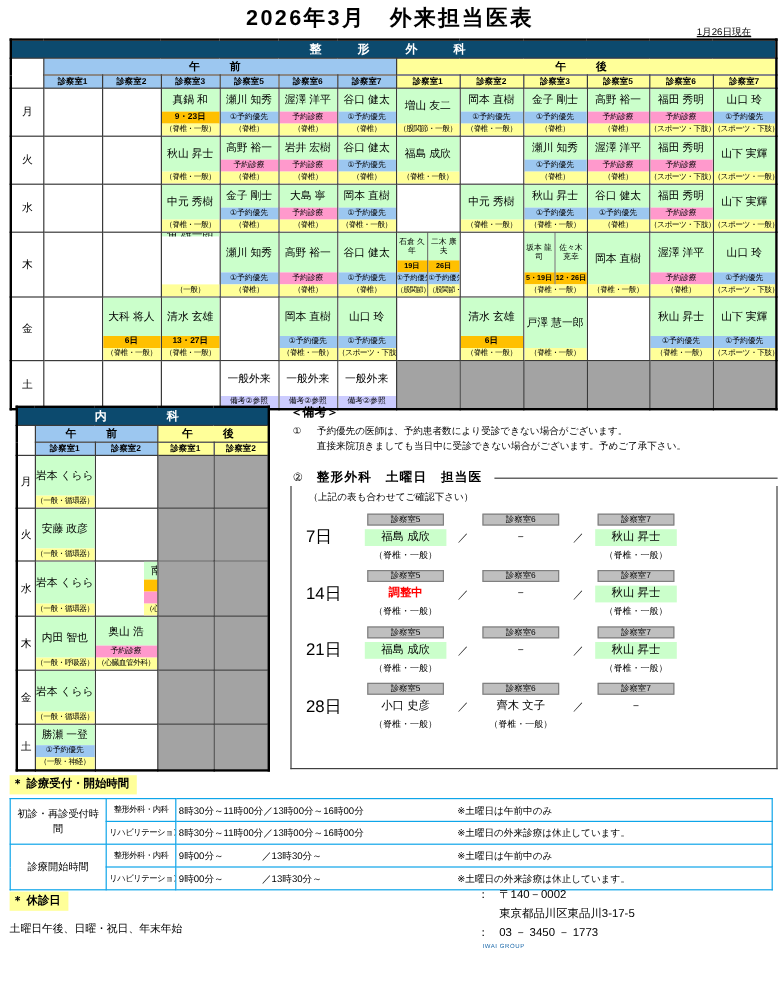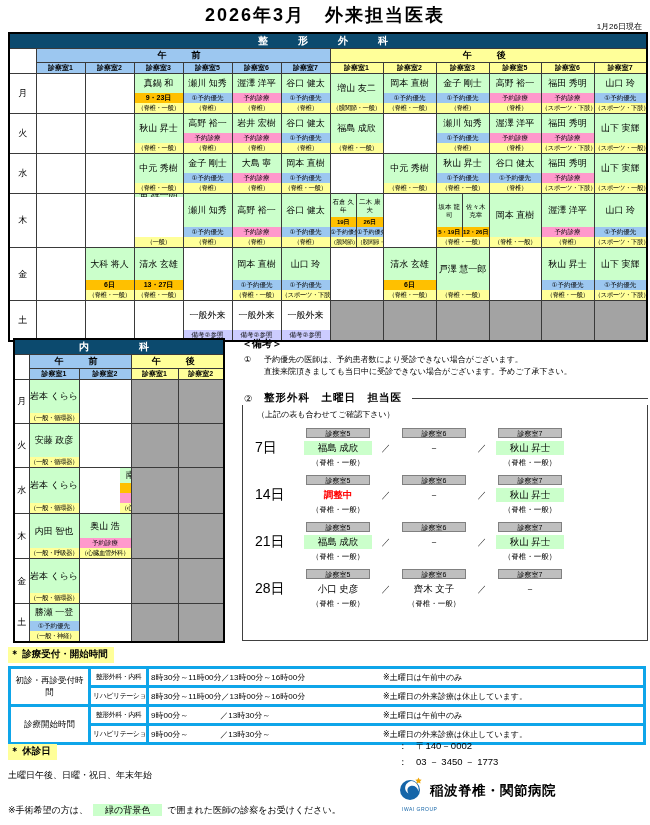--- a/index.html
+++ b/index.html
@@ -1,19 +1,19 @@
 <!DOCTYPE html>
 <html><head>
 <meta charset="utf-8">
 <style>
   *{margin:0;padding:0;box-sizing:border-box;}
   html,body{width:650px;height:825px;}
   body{position:relative;background:#fff;color:#000;font-family:"Liberation Sans","DejaVu Sans",sans-serif;}
   #title{position:absolute;top:3px;left:0;width:100%;text-align:center;font-size:18px;font-weight:bold;letter-spacing:2px;}
-  #asof{position:absolute;top:21px;right:8px;font-size:8px;}
+  #asof{position:absolute;top:21px;right:24px;font-size:8px;text-decoration:underline;}
 
   table.sched{border-collapse:collapse;table-layout:fixed;border:2px solid #000;}
   table.sched td{border:1px solid #3a3a3a;padding:0;overflow:hidden;vertical-align:middle;}
   td.bar{background:#0c4a6e;color:#fff;text-align:center;font-size:10px;font-weight:bold;letter-spacing:10px;}
   td.amh{background:#9CC7F0;text-align:center;font-size:9px;font-weight:bold;letter-spacing:8px;}
   td.pmh{background:#FFFF99;text-align:center;font-size:9px;font-weight:bold;letter-spacing:8px;}
   td.roomh{font-size:7px;font-weight:bold;text-align:center;white-space:nowrap;}
   td.roomh.am{background:#9CC7F0;}
   td.roomh.pm{background:#FFFF99;}
   td.day{text-align:center;font-size:9px;}
@@ -50,21 +50,21 @@
   .sat-date{font-size:14px;text-align:left;padding-right:10px;}
   .sat-nm{font-size:9.5px;text-align:center;height:14px;line-height:14px;margin:0 3px;white-space:nowrap;overflow:hidden;}
   .sat-nm.green{background:#CBFFCB;}
   .sat-nm.red{color:#FF0000;font-weight:bold;}
   .sat-slash{text-align:center;font-size:9px;}
   .sat-spec{font-size:7.5px;text-align:center;margin-top:1px;white-space:nowrap;}
 
   #hours{position:absolute;left:8px;top:643px;width:637px;}
   .hl-head{display:inline-block;background:#FFFF99;font-size:9.5px;font-weight:bold;padding:1px 6px 2px 2px;}
   #hours-table{border-collapse:collapse;table-layout:fixed;width:635px;margin-top:3px;border:1.5px solid #404040;}
-  #hours-table td{border:3px solid #0ea5e9;font-size:8px;padding:0 2px;height:19px;overflow:hidden;}
+  #hours-table td{border:1px solid #0ea5e9;font-size:8px;padding:0 2px;height:19px;overflow:hidden;}
   #hours-table td.hgroup{text-align:center;font-size:8.5px;}
   #hours-table td.hdept{text-align:center;font-size:7px;letter-spacing:-0.5px;white-space:nowrap;}
   #hours-table tr.sub td{border-top:1px dotted #999;}
   .htime{display:inline-block;width:232px;white-space:nowrap;}
   .hnote{white-space:nowrap;}
 
   #closed{position:absolute;left:8px;top:740px;width:380px;}
   .closed-text{font-size:9px;margin-top:9px;}
   .surgery-note{font-size:9px;margin-top:22px;}
   .green-chip{background:#CBFFCB;padding:1px 12px;margin:0 5px;}
@@ -757,38 +757,28 @@
           <td class="hdept">リハビリテーション</td>
           <td><span class="htime">9時00分～　　　　／13時30分～</span><span class="hnote">※土曜日の外来診療は休止しています。</span></td>
         </tr>
       </tbody>
     </table>
 </div>
 
 <div id="closed">
   <div class="hl-head">＊ 休診日</div>
   <div class="closed-text">土曜日午後、日曜・祝日、年末年始</div>
-  <div class="surgery-note">
-    <span>※手術希望の方は、</span><span class="green-chip">緑の背景色</span><span>で囲まれた医師の診察をお受けください。</span>
-  </div>
 </div>
 
 <div id="footer">
   <div class="f-line">
     <span class="f-colon">：</span>
     <span>〒140－0002</span>
   </div>
+  <div class="f-line indent">
+    <span>東京都品川区東品川3-17-5</span>
+  </div>
   <div class="f-line">
     <span class="f-colon">：</span>
     <span>03 － 3450 － 1773</span>
   </div>
-  <div class="f-logo-row">
-    <span>
-      <svg width="26" height="26" viewBox="0 0 26 26">
-        <circle cx="12" cy="14" r="10" fill="#1565a8"></circle>
-        <path d="M13 5 C 18.5 5.5 21.5 10 20.5 15.5 C 19.5 11 16 9 12.5 10 C 9.5 11 8.5 14 10.5 17.5 C 6.5 15.5 6 9.5 9.5 7 C 10.5 6 12 5 13 5 Z" fill="#ffffff"></path>
-        <path d="M20.5 1.5 l1 2 2.2 0.3 -1.6 1.5 0.4 2.2 -2 -1.1 -2 1.1 0.4 -2.2 -1.6 -1.5 2.2 -0.3 Z" fill="#f0a500"></path>
-      </svg>
-    </span>
-    <span class="f-hospital">稲波脊椎・関節病院</span>
-  </div>
   <div class="f-group">IWAI GROUP</div>
 </div>
 
 </body></html>

